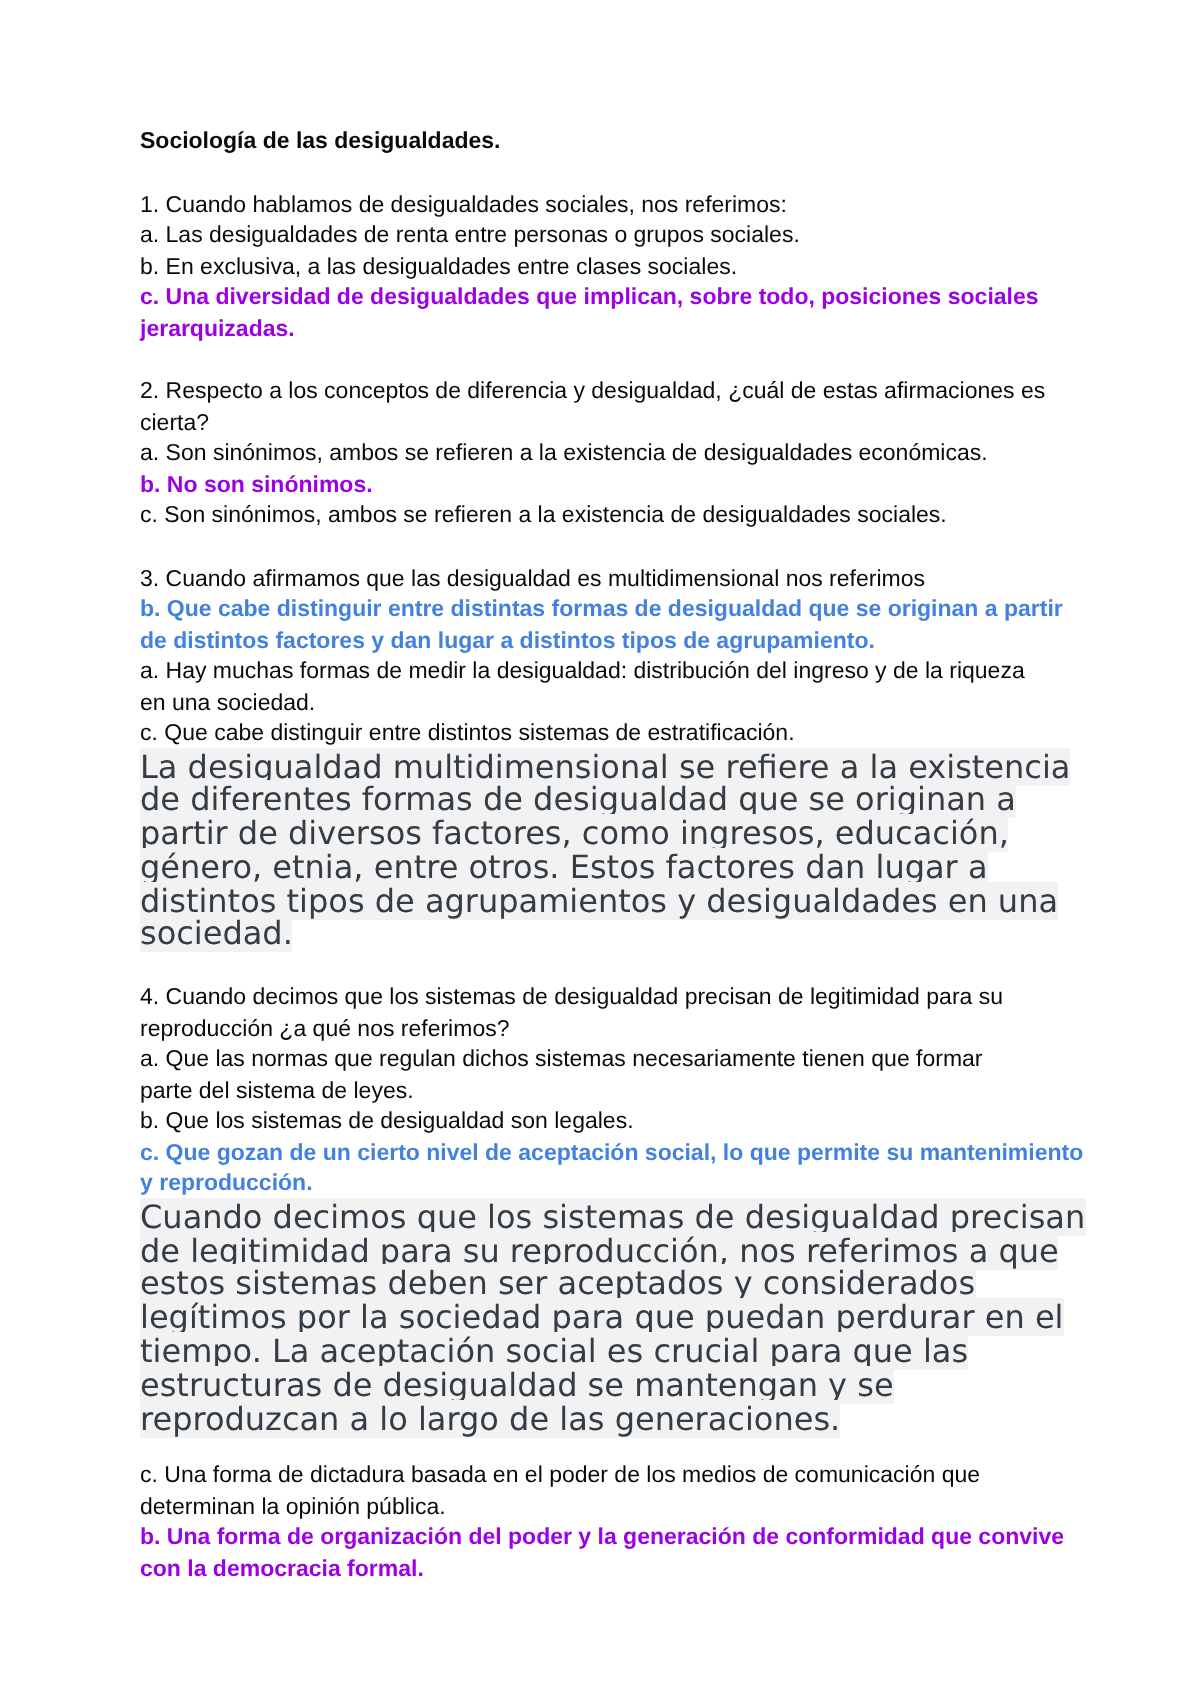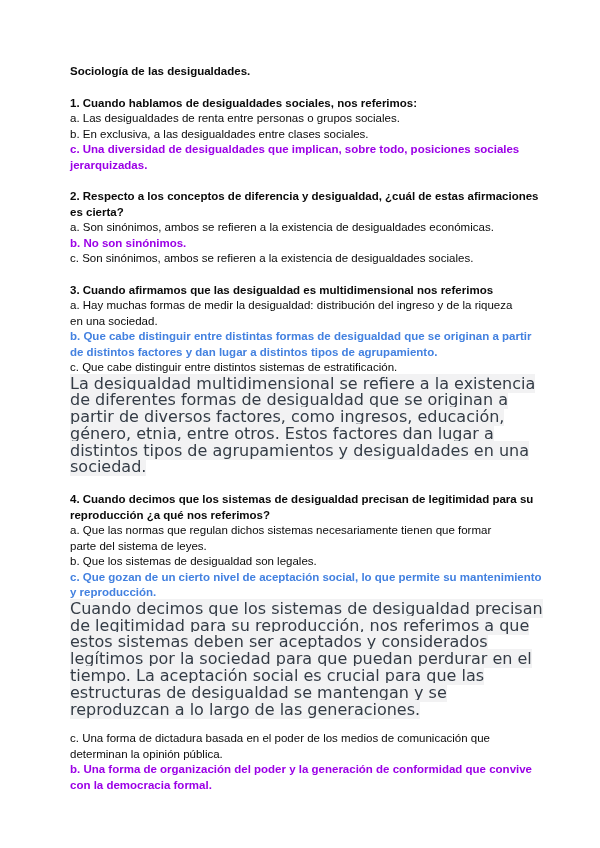--- a/index.html
+++ b/index.html
@@ -17,21 +17,21 @@
   }
   .doc-title {
     font-size: 11.5px;
     font-weight: bold;
     line-height: 15.5px;
     margin: 0;
   }
   .question { margin-top: 16px; }
   .q-header {
     font-size: 11.5px;
-    font-weight: bold;
+    font-weight: normal;
     line-height: 15.5px;
     margin: 0;
     white-space: pre-wrap;
   }
   .option {
     font-size: 11.5px;
     line-height: 15.5px;
     margin: 0;
     white-space: pre-wrap;
   }
@@ -69,23 +69,23 @@
 
   <div class="question">
     <p class="q-header">2. Respecto a los conceptos de diferencia y desigualdad, ¿cuál de estas afirmaciones es cierta?</p>
     <p class="option">a. Son sinónimos, ambos se refieren a la existencia de desigualdades económicas.</p>
     <p class="option correct-purple">b. No son sinónimos.</p>
     <p class="option">c. Son sinónimos, ambos se refieren a la existencia de desigualdades sociales.</p>
   </div>
 
   <div class="question">
     <p class="q-header">3. Cuando afirmamos que las desigualdad es multidimensional nos referimos</p>
+    <p class="option correct-blue">b. Que cabe distinguir entre distintas formas de desigualdad que se originan a partir de distintos factores y dan lugar a distintos tipos de agrupamiento.</p>
     <p class="option">a. Hay muchas formas de medir la desigualdad: distribución del ingreso y de la riqueza
 en una sociedad.</p>
-    <p class="option correct-blue">b. Que cabe distinguir entre distintas formas de desigualdad que se originan a partir de distintos factores y dan lugar a distintos tipos de agrupamiento.</p>
     <p class="option">c. Que cabe distinguir entre distintos sistemas de estratificación.</p>
     <p class="explanation gap-after"><span class="hl">La desigualdad multidimensional se refiere a la existencia de diferentes formas de desigualdad que se originan a partir de diversos factores, como ingresos, educación, género, etnia, entre otros. Estos factores dan lugar a distintos tipos de agrupamientos y desigualdades en una sociedad.</span></p>
   </div>
 
   <div class="question">
     <p class="q-header">4. Cuando decimos que los sistemas de desigualdad precisan de legitimidad para su reproducción ¿a qué nos referimos?</p>
     <p class="option">a. Que las normas que regulan dichos sistemas necesariamente tienen que formar
 parte del sistema de leyes.</p>
     <p class="option">b. Que los sistemas de desigualdad son legales.</p>
     <p class="option correct-blue">c. Que gozan de un cierto nivel de aceptación social, lo que permite su mantenimiento y reproducción.</p>

